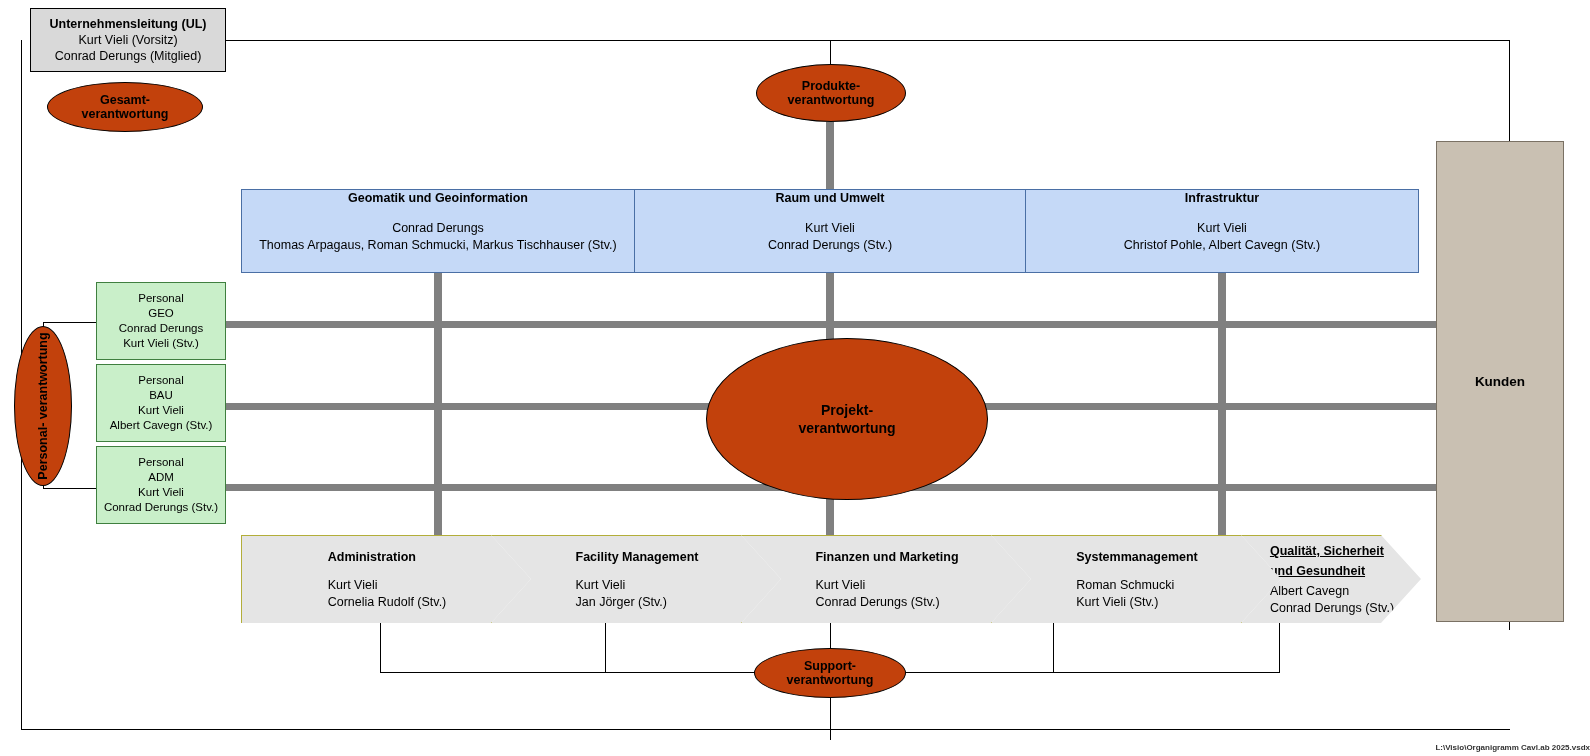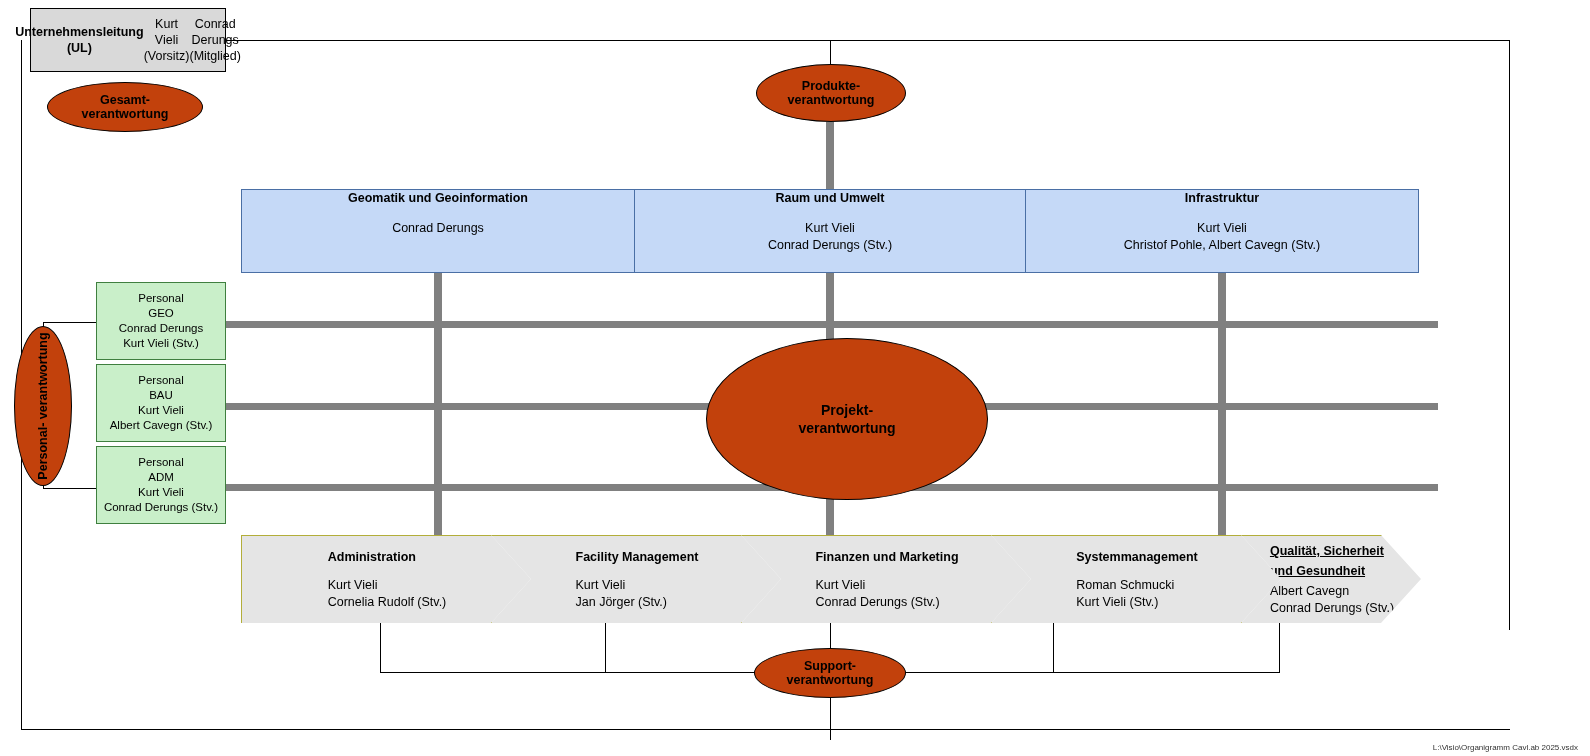--- a/index.html
+++ b/index.html
@@ -28,21 +28,21 @@
   .line-thick {
     position: absolute;
     background: #808080;
   }
 
   
   .ul-box {
     left: 30px; top: 8px; width: 196px; height: 64px;
     background: #d9d9d9;
     border: 1px solid #000000;
-    display: flex; flex-direction: row; align-items: center; justify-content: center;
+    display: flex; flex-direction: column; align-items: center; justify-content: center;
     font-size: 12.5px; line-height: 16px; text-align: center;
   }
   .ul-title { font-weight: bold; }
 
   .ellipse {
     border-radius: 50%;
     background: #c2410c;
     border: 1px solid #000000;
     display: flex; align-items: center; justify-content: center;
     text-align: center;
@@ -131,22 +131,22 @@
   .chev .ttl { font-weight: bold; margin-bottom: 11px; }
   .chev .ttl.two { margin-bottom: 3px; text-decoration: underline; }
   .ch1 { left: 0px;   width: 290px; clip-path: polygon(0 0, 250px 0, 290px 44px, 250px 88px, 0 88px); }
   .ch2 { left: 250px; width: 290px; clip-path: polygon(0 0, 250px 0, 290px 44px, 250px 88px, 0 88px, 40px 44px); }
   .ch3 { left: 500px; width: 290px; clip-path: polygon(0 0, 250px 0, 290px 44px, 250px 88px, 0 88px, 40px 44px); }
   .ch4 { left: 750px; width: 290px; clip-path: polygon(0 0, 250px 0, 290px 44px, 250px 88px, 0 88px, 40px 44px); }
   .ch5 { left: 1000px; width: 180px; clip-path: polygon(0 0, 140px 0, 180px 44px, 140px 88px, 0 88px, 40px 44px); }
   .ch1 .inner, .ch2 .inner, .ch3 .inner, .ch4 .inner, .ch5 .inner { padding: 0 24px; }
 
   .footer-note {
-    position: absolute; right: 12px; bottom: 4px;
-    font-size: 8px; color: #333333;
+    position: absolute; right: 0; bottom: 4px;
+    font-size: 8px; color: #333333; font-weight: bold;
   }
 </style>
 </head>
 <body>
 
 <div id="canvas">
 
   <div class="line-thin" style="left:226px; top:40px; width:1284px; height:1px;"></div>
   <div class="line-thin" style="left:1509px; top:40px; width:1px; height:590px;"></div>
   <div class="line-thin" style="left:21px; top:40px; width:1px; height:690px;"></div>
@@ -208,20 +208,21 @@
     <div class="rot">
       <span>Personal-</span>
       <span>verantwortung</span>
     </div>
   </div>
 
 
   <div class="abs pk-col pk-col1">
     <div class="ttl">Geomatik und Geoinformation</div>
     <div>Conrad Derungs</div>
+    <div>Thomas Arpagaus, Roman Schmucki, Markus Tischhauser (Stv.)</div>
   </div>
 
   <div class="abs pk-col pk-col2">
     <div class="ttl">Raum und Umwelt</div>
     <div>Kurt Vieli</div>
     <div>Conrad Derungs (Stv.)</div>
   </div>
 
   <div class="abs pk-col pk-col3">
     <div class="ttl">Infrastruktur</div>
@@ -243,20 +244,21 @@
     <div>Albert Cavegn (Stv.)</div>
   </div>
 
   <div class="abs green g3">
     <div class="ttl">Personal</div>
     <div class="ttl">ADM</div>
     <div>Kurt Vieli</div>
     <div>Conrad Derungs (Stv.)</div>
   </div>
 
+  <div class="abs kunden">Kunden</div>
 
   <div class="chev-band">
     <div class="chev ch1">
       <div class="inner">
         <div class="ttl">Administration</div>
         <div>Kurt Vieli</div>
         <div>Cornelia Rudolf (Stv.)</div>
       </div>
     </div>
     <div class="chev ch2">

